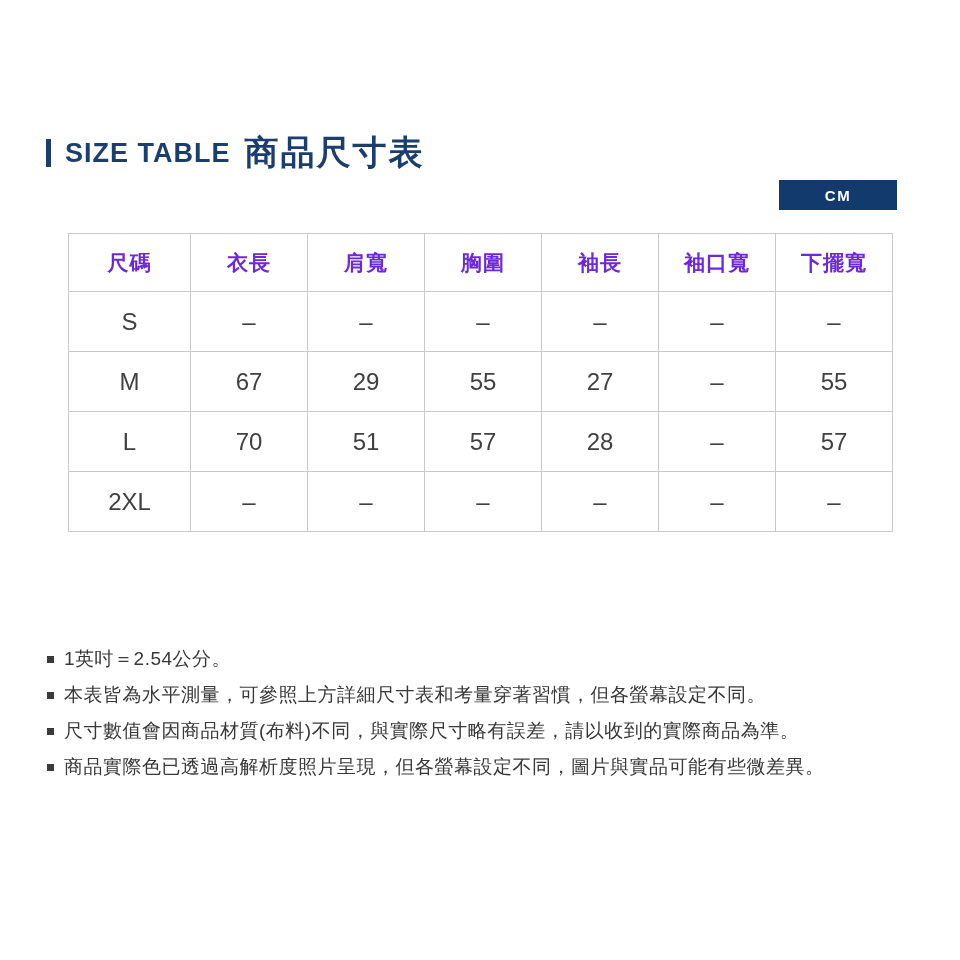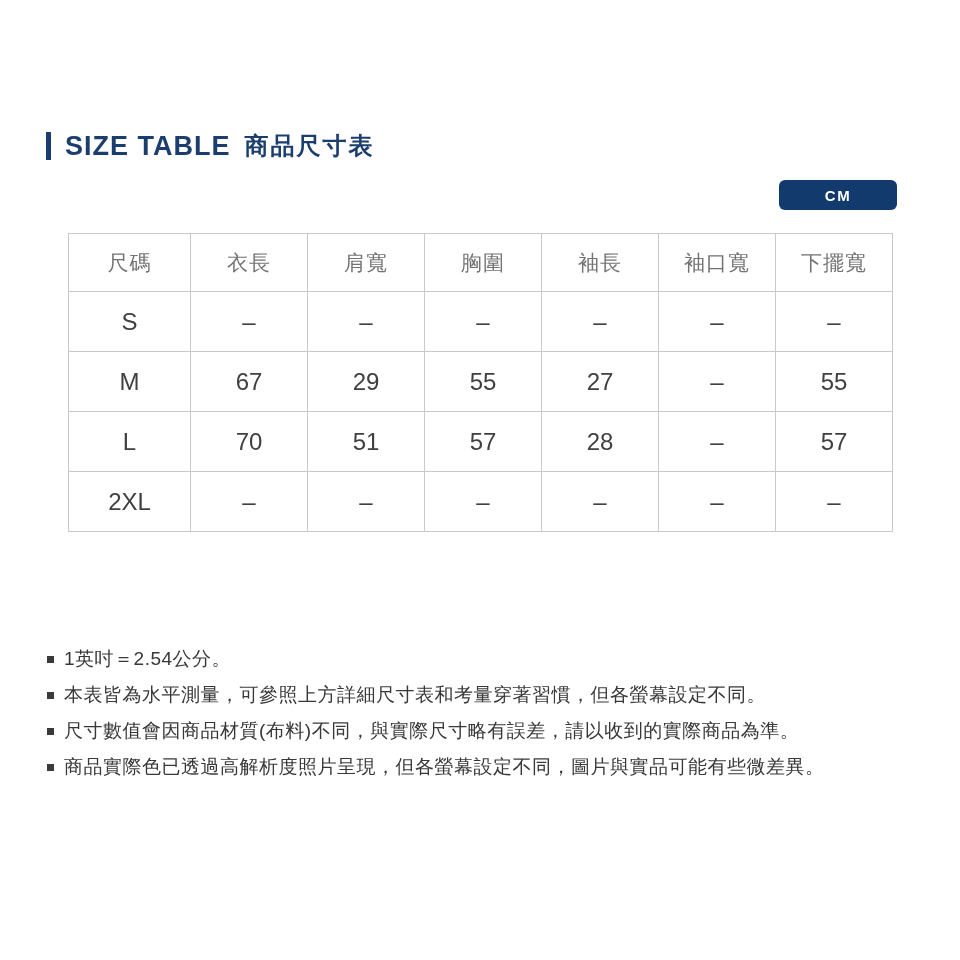--- a/index.html
+++ b/index.html
@@ -35,21 +35,21 @@
     background: #1c3e6e;
     margin-right: 14px;
   }
   .title-en {
     font-size: 27px;
     font-weight: bold;
     color: #1c3e6e;
     letter-spacing: 1px;
   }
   .title-zh {
-    font-size: 24px;
+    font-size: 34px;
     font-weight: bold;
     color: #1c3e6e;
     margin-left: 14px;
     letter-spacing: 2px;
   }
 
   
   .unit-badge {
     position: absolute;
     top: 180px;
@@ -57,21 +57,20 @@
     width: 118px;
     height: 30px;
     background: #123a6d;
     color: #ffffff;
     font-size: 15px;
     font-weight: bold;
     letter-spacing: 1.5px;
     display: flex;
     align-items: center;
     justify-content: center;
-    border-radius: 6px;
   }
 
   
   table.size-table {
     position: absolute;
     top: 233px;
     left: 68px;
     width: 825px;
     border-collapse: collapse;
     table-layout: fixed;
@@ -81,22 +80,23 @@
   table.size-table td {
     border: 1px solid #c9c9c9;
     text-align: center;
     vertical-align: middle;
     font-weight: normal;
     padding: 0;
   }
   table.size-table th {
     height: 57px;
     font-size: 21px;
-    color: #737373;
+    color: #6d28d9;
     letter-spacing: 1px;
+    font-weight: bold;
   }
   table.size-table td {
     height: 59px;
     font-size: 24px;
     color: #404040;
   }
   table.size-table td.size-cell {
     font-size: 24px;
   }
 

